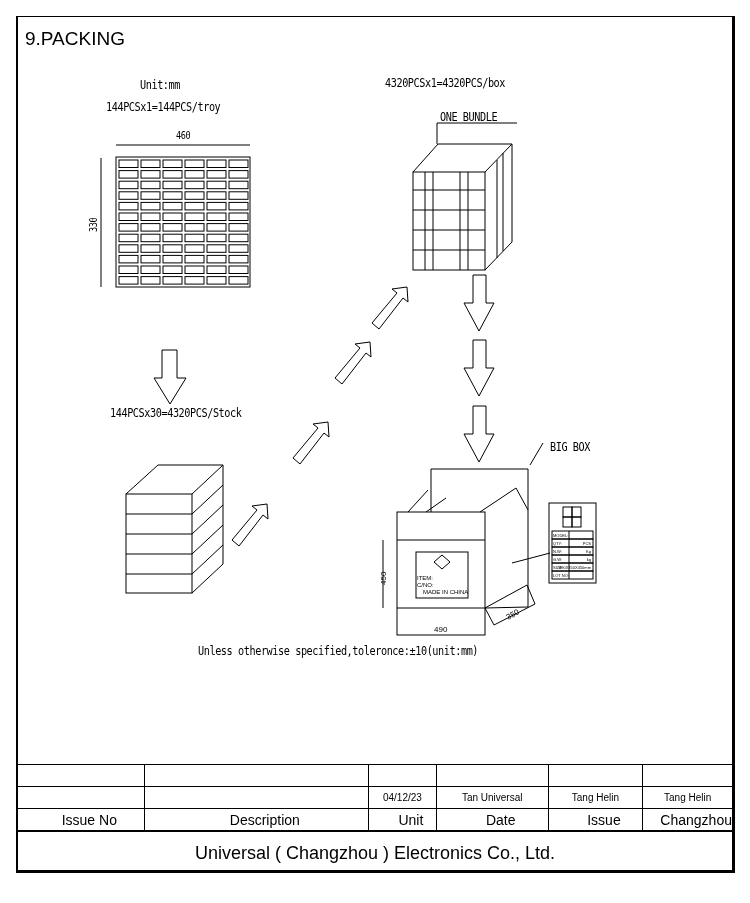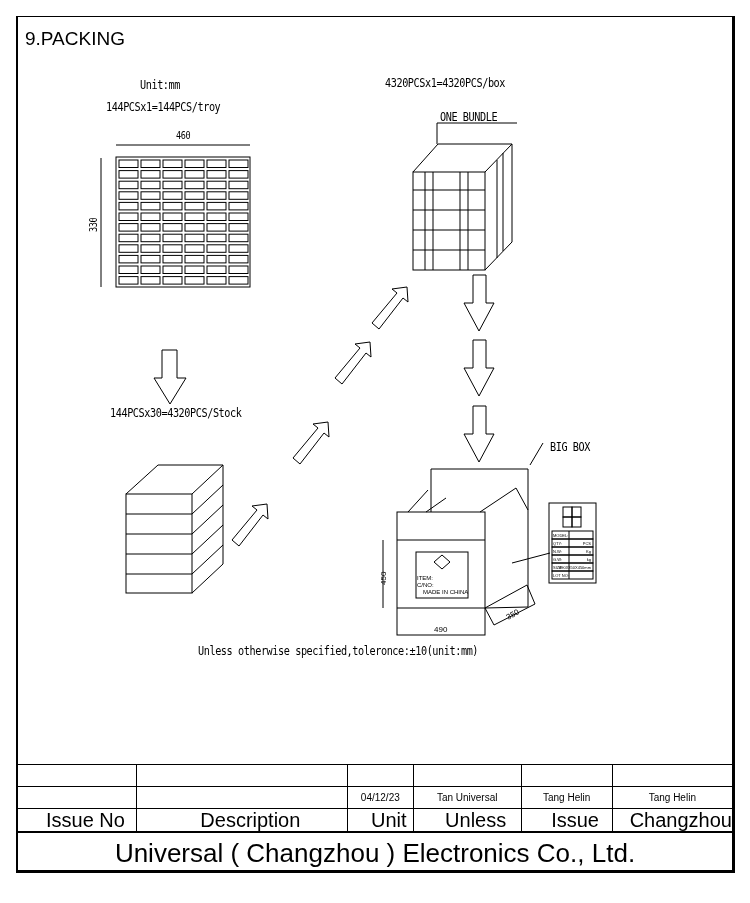--- a/index.html
+++ b/index.html
@@ -3,22 +3,22 @@
 <meta charset="utf-8">
 <style>
   html, body { margin:0; padding:0; background:#fff; }
   body { width:750px; height:903px; position:relative; overflow:hidden; font-family:"Liberation Sans", sans-serif; color:#000; }
   .frame { position:absolute; left:16px; top:16px; width:719px; height:857px; border-left:2px solid #000; border-top:1px solid #000; border-right:3px solid #000; border-bottom:3px solid #000; box-sizing:border-box; }
   .title { position:absolute; left:25px; top:28px; font-size:19px; }
   .cad { position:absolute; font-family:"DejaVu Sans Mono", monospace; font-size:12px; letter-spacing:-0.5px; transform:scaleX(0.85); transform-origin:left top; white-space:nowrap; }
   svg.draw { position:absolute; left:0; top:0; }
   table.tb { position:absolute; left:17px; top:764px; width:716px; border-collapse:collapse; }
   table.tb td { border:1px solid #000; height:21px; padding:0; text-align:center; font-size:10px; }
-  table.tb tr.hdr td { font-size:20px;padding-left:17px; }
-  .company { position:absolute; left:17px; top:831px; width:716px; height:42px; border-top:1px solid #000; text-align:center; font-size:26px; line-height:42px; }
+  table.tb tr.hdr td { font-size:14px;padding-left:17px; }
+  .company { position:absolute; left:17px; top:831px; width:716px; height:42px; border-top:1px solid #000; text-align:center; font-size:18px; line-height:42px; }
   .lbl { font-family:"Liberation Sans", sans-serif; font-size:6px; }
 </style>
 </head>
 <body>
 
 <div class="frame"></div>
 <div class="title">9.PACKING</div>
 
 <div class="cad" style="left:140px;top:78px;">Unit:mm</div>
 <div class="cad" style="left:106px;top:100px;">144PCSx1=144PCS/troy</div>
@@ -237,19 +237,19 @@
     <td></td>
     <td>04/12/23</td>
     <td>Tan Universal</td>
     <td>Tang Helin</td>
     <td>Tang Helin</td>
   </tr>
   <tr class="hdr">
     <td>Issue No</td>
     <td>Description</td>
     <td>Unit</td>
-    <td>Unless</td>
+    <td>Date</td>
     <td>Issue</td>
     <td>Changzhou</td>
   </tr>
 </tbody>
   </table>
 <div class="company">Universal ( Changzhou ) Electronics Co., Ltd.</div>
 
 </body></html>

